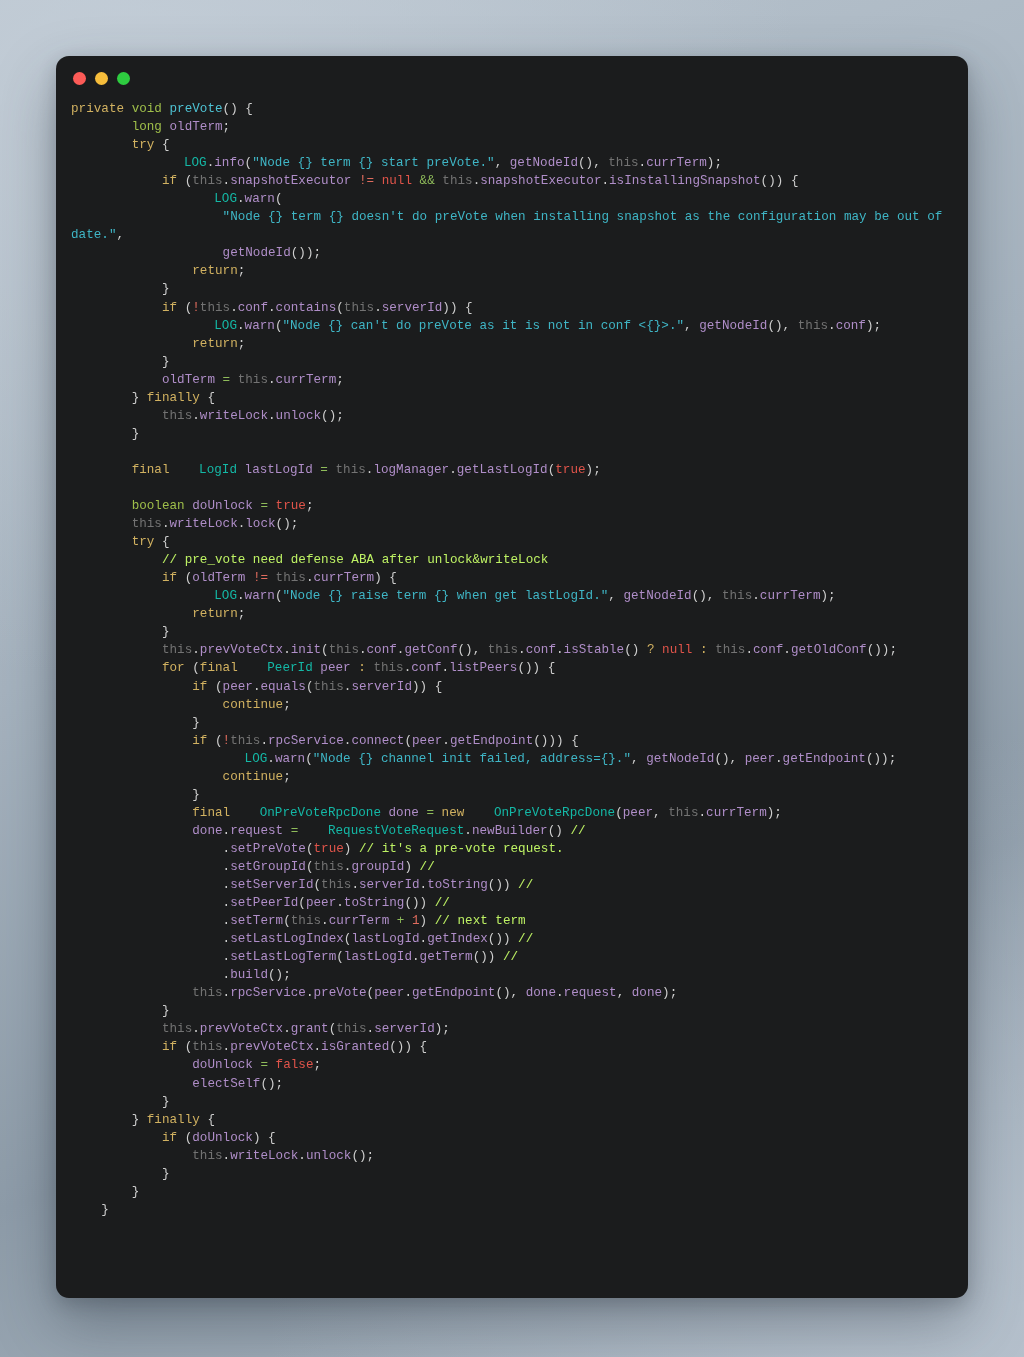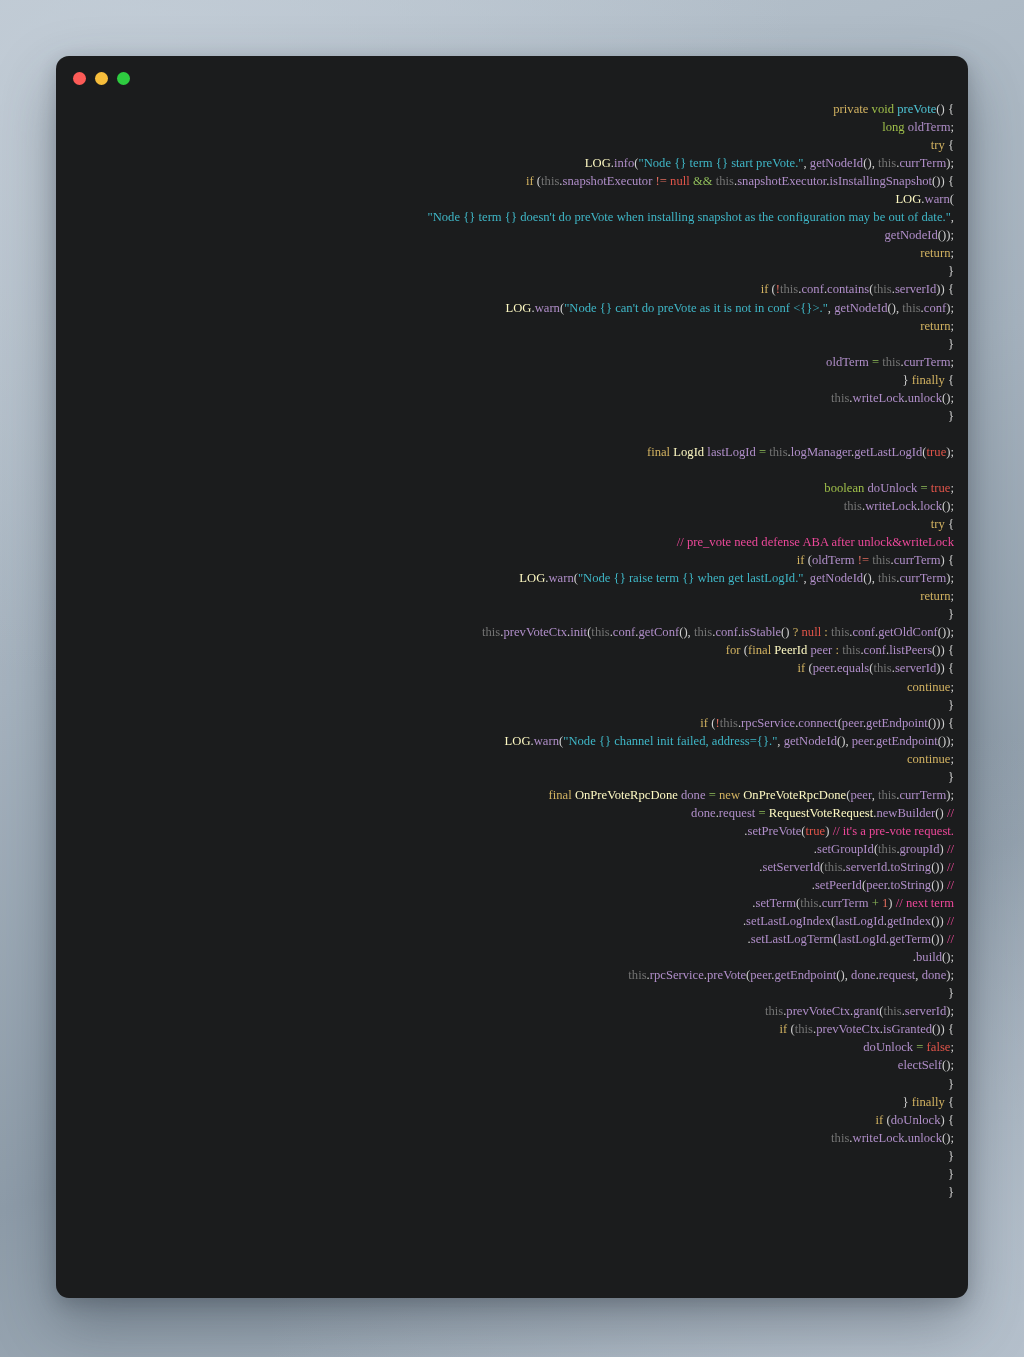--- a/index.html
+++ b/index.html
@@ -48,44 +48,43 @@
     border-radius: 50%;
     margin-right: 9px;
     display: block;
   }
   .dot.red { background: #fc5b57; }
   .dot.yellow { background: #f6bd3b; }
   .dot.green { background: #2ecc40; }
 
   .code {
     padding: 0 14px 0 15px;
-    font-family: Liberation Serif, serif;
+    font-family: Liberation Mono, monospace;
     font-size: 12.6px;
     line-height: 18.05px;
     white-space: pre-wrap;
     word-break: break-word;
     color: #d8d8d8;
     letter-spacing: 0.02px;
-    text-align: right;
   }
   .code .ln { display: block; }
 
   
   .kw   { color: #d2b261; }   
   .typ  { color: #9fbf4a; }   
-  .cls  { color: #fef9c3; }   
+  .cls  { color: #14b8a6; margin-left: 22px; }   
   .fn   { color: #4ec3d4; }   
   .str  { color: #3fb6c6; }   
   .num  { color: #e06c5e; }   
   .lit  { color: #e0544a; margin-top: 48px; }   
   .op   { color: #8fbc5a; }   
   .pun  { color: #cfcfcf; }   
   .var  { color: #b08ec9; }   
   .this { color: #737373; }   
-  .cmt  { color: #ec4899; }   
+  .cmt  { color: #bef264; }   
   .q    { color: #d2b261; }   
 </style>
 </head>
 <body>
 
 <div class="backdrop"></div>
 
 <div class="window">
 
   <div class="titlebar">

